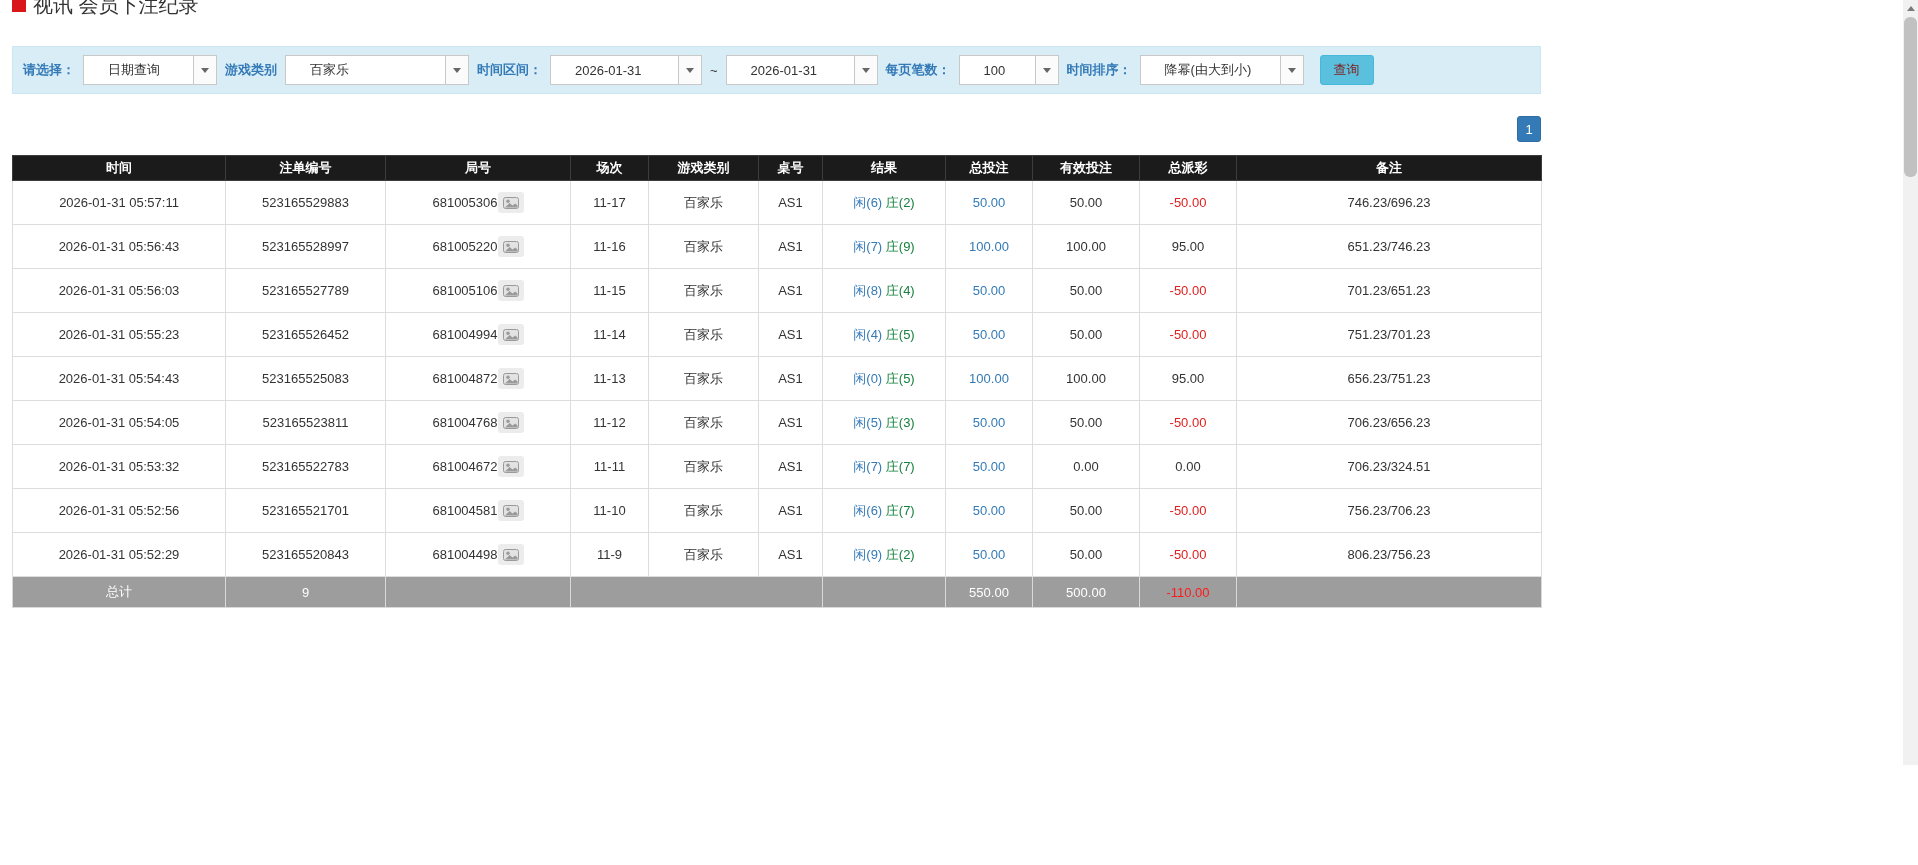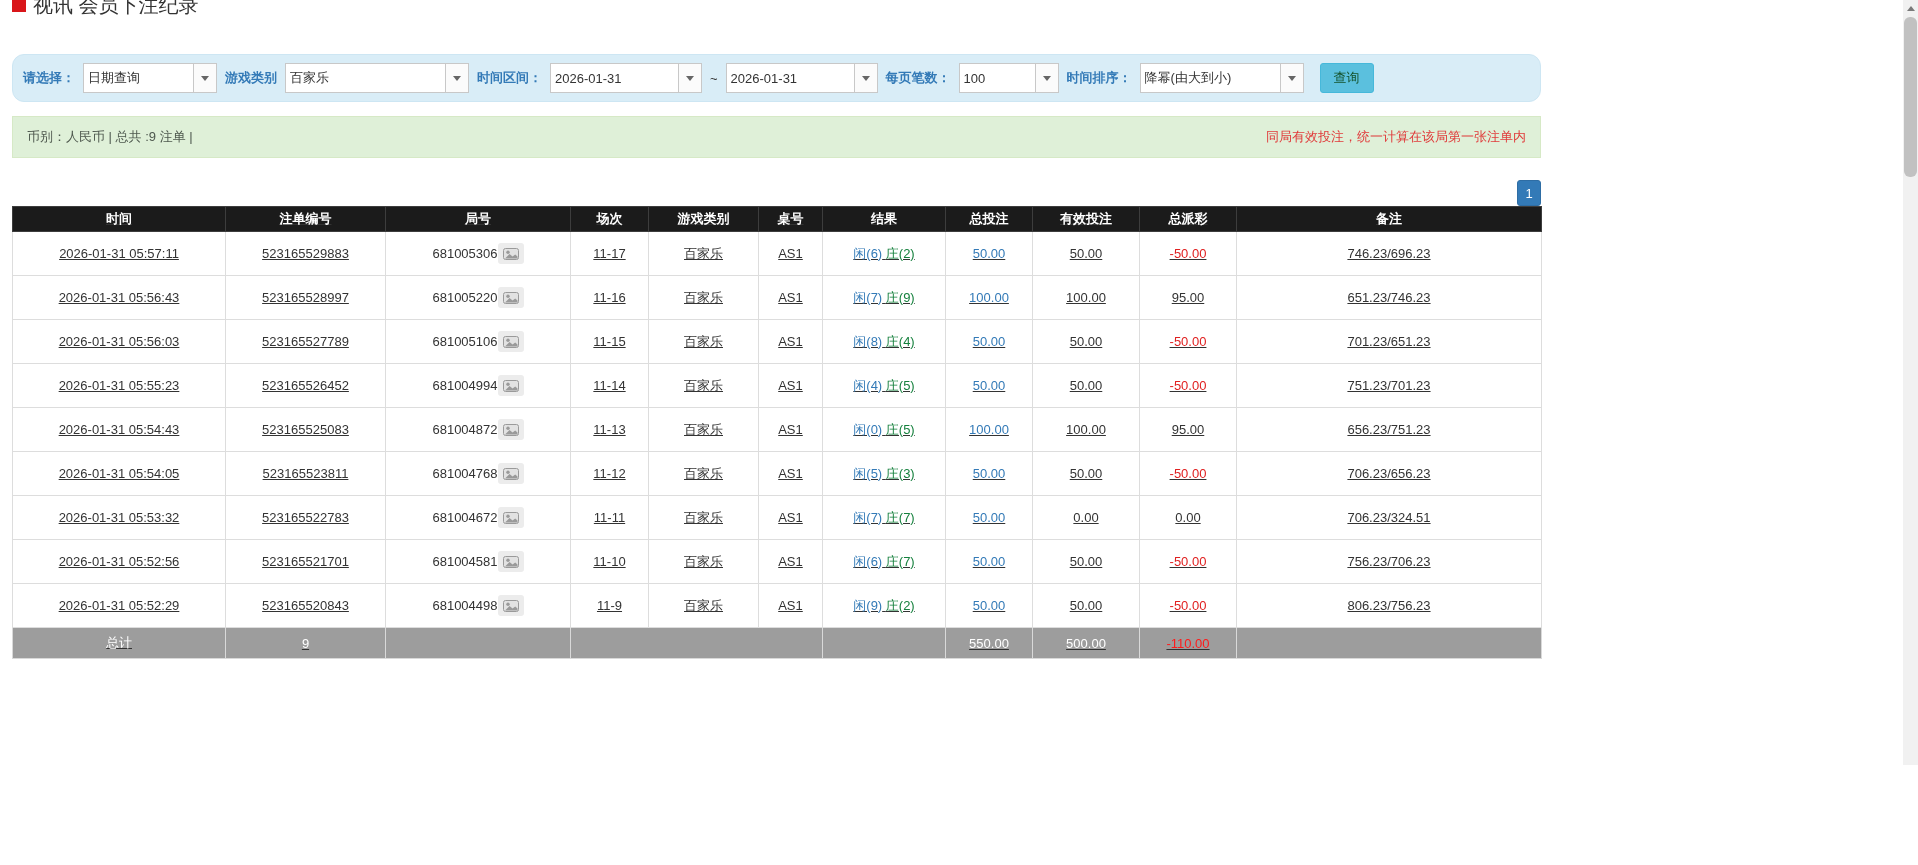--- a/index.html
+++ b/index.html
@@ -7,50 +7,50 @@
   body { font-family: "Liberation Sans", "DejaVu Sans", sans-serif; }
   .page { position:relative; width:1918px; height:765px; overflow:hidden; background:#fff; }
   .content { width:1529px; margin-left:12px; }
 
   
   .page-header { display:flex; align-items:center; gap:7px; height:34px; margin-top:-12px; }
   .red-square { width:14px; height:14px; background:#d9161a; flex:0 0 auto; }
   .page-title { font-size:20px; color:#333; white-space:nowrap; }
 
   
-  .filter-bar { margin-top:32px; background:#d9edf7; border:1px solid #cde6f3; border-radius:12px;
+  .filter-bar { margin-top:24px; background:#d9edf7; border:1px solid #cde6f3; border-radius:0;
                 height:48px; display:flex; align-items:center; padding:0 10px; gap:8px; font-size:13px; }
   .filter-label { color:#337ab7; font-weight:bold; white-space:nowrap; }
   .combo { display:inline-flex; height:30px; }
-  .combo-input { height:30px; border:1px solid #c8c8c8; border-right:none; padding:0 4px; font-size:13px;
+  .combo-input { height:30px; border:1px solid #c8c8c8; border-right:none; padding:0 24px; font-size:13px;
                  color:#333; background:#fff; outline:none; }
   .combo-btn { width:24px; height:30px; border:1px solid #c8c8c8; background:#fbfbfb; display:flex;
                align-items:center; justify-content:center; cursor:pointer; }
   .caret { width:0; height:0; border-left:4px solid transparent; border-right:4px solid transparent;
            border-top:5px solid #666; display:block; }
   .w110{width:110px}.w160{width:160px}.w128{width:128px}.w76{width:76px}.w140{width:140px}
   .tilde { color:#333; }
-  .search-btn { background:#5bc0de; color:#14532d; border:1px solid #46b8da; border-radius:3px; height:30px;
+  .search-btn { background:#5bc0de; color:#7f1d1d; border:1px solid #46b8da; border-radius:3px; height:30px;
                 padding:0 13px; font-size:13px; margin-left:8px; cursor:pointer; }
 
   
   .summary-bar { margin-top:14px; background:#dff0d8; border:1px solid #d6e9c6; height:42px; display:flex;
                  align-items:center; justify-content:space-between; padding:0 14px; font-size:13px; }
   .summary-left { color:#4e584e; }
   .summary-right { color:#e03a3a; }
 
   
   .pagination-top { display:flex; justify-content:flex-end; margin-top:22px; }
   .page-btn { min-width:24px; height:26px; background:#337ab7; color:#fff; border:1px solid #2e6da4;
               border-radius:3px; font-size:13px; display:flex; align-items:center; justify-content:center;
               cursor:pointer; padding:0 7px; }
   .pagination-bottom { position:absolute; left:1513px; top:856px; }
 
   
-  table { border-collapse:collapse; table-layout:fixed; width:1529px; font-size:13px; color:#333;text-decoration:underline; }
+  table { border-collapse:collapse; table-layout:fixed; width:1529px; margin-top:13px; font-size:13px; color:#333; }
   thead th { background:#1b1b1b; color:#fff; font-weight:bold; height:25px; border:1px solid #3d3d3d;
              font-size:13px; text-align:center; }
   tbody td { background:#fff; border:1px solid #ddd; height:44px; text-align:center; vertical-align:middle; }
   tfoot td { background:#9d9d9d; color:#fff; border:1px solid #d9d9d9; height:31px; text-align:center;
              font-size:13px; }
   .link { color:#337ab7; cursor:pointer; }
   .player { color:#337ab7; }
   .banker { color:#15803d; }
   .neg { color:#e02020; }
   .neg-strong { color:#ff1a1a; }
@@ -125,24 +125,20 @@
       <span class="combo">
         <input class="combo-input w140" value="降幂(由大到小)" style="">
         <button class="combo-btn">
             <span class="caret"></span>
           </button>
       </span>
 
       <button class="search-btn">查询</button>
     </div>
 
-    <div class="summary-bar">
-      <span class="summary-left">币别：人民币 | 总共 :9 注单 |</span>
-      <span class="summary-right">同局有效投注，统一计算在该局第一张注单内</span>
-    </div>
 
     <div class="pagination-top">
       <button class="page-btn">1</button>
     </div>
 
     <table>
       <colgroup>
         <col style="width:213px">
           <col style="width:160px">
           <col style="width:185px">

